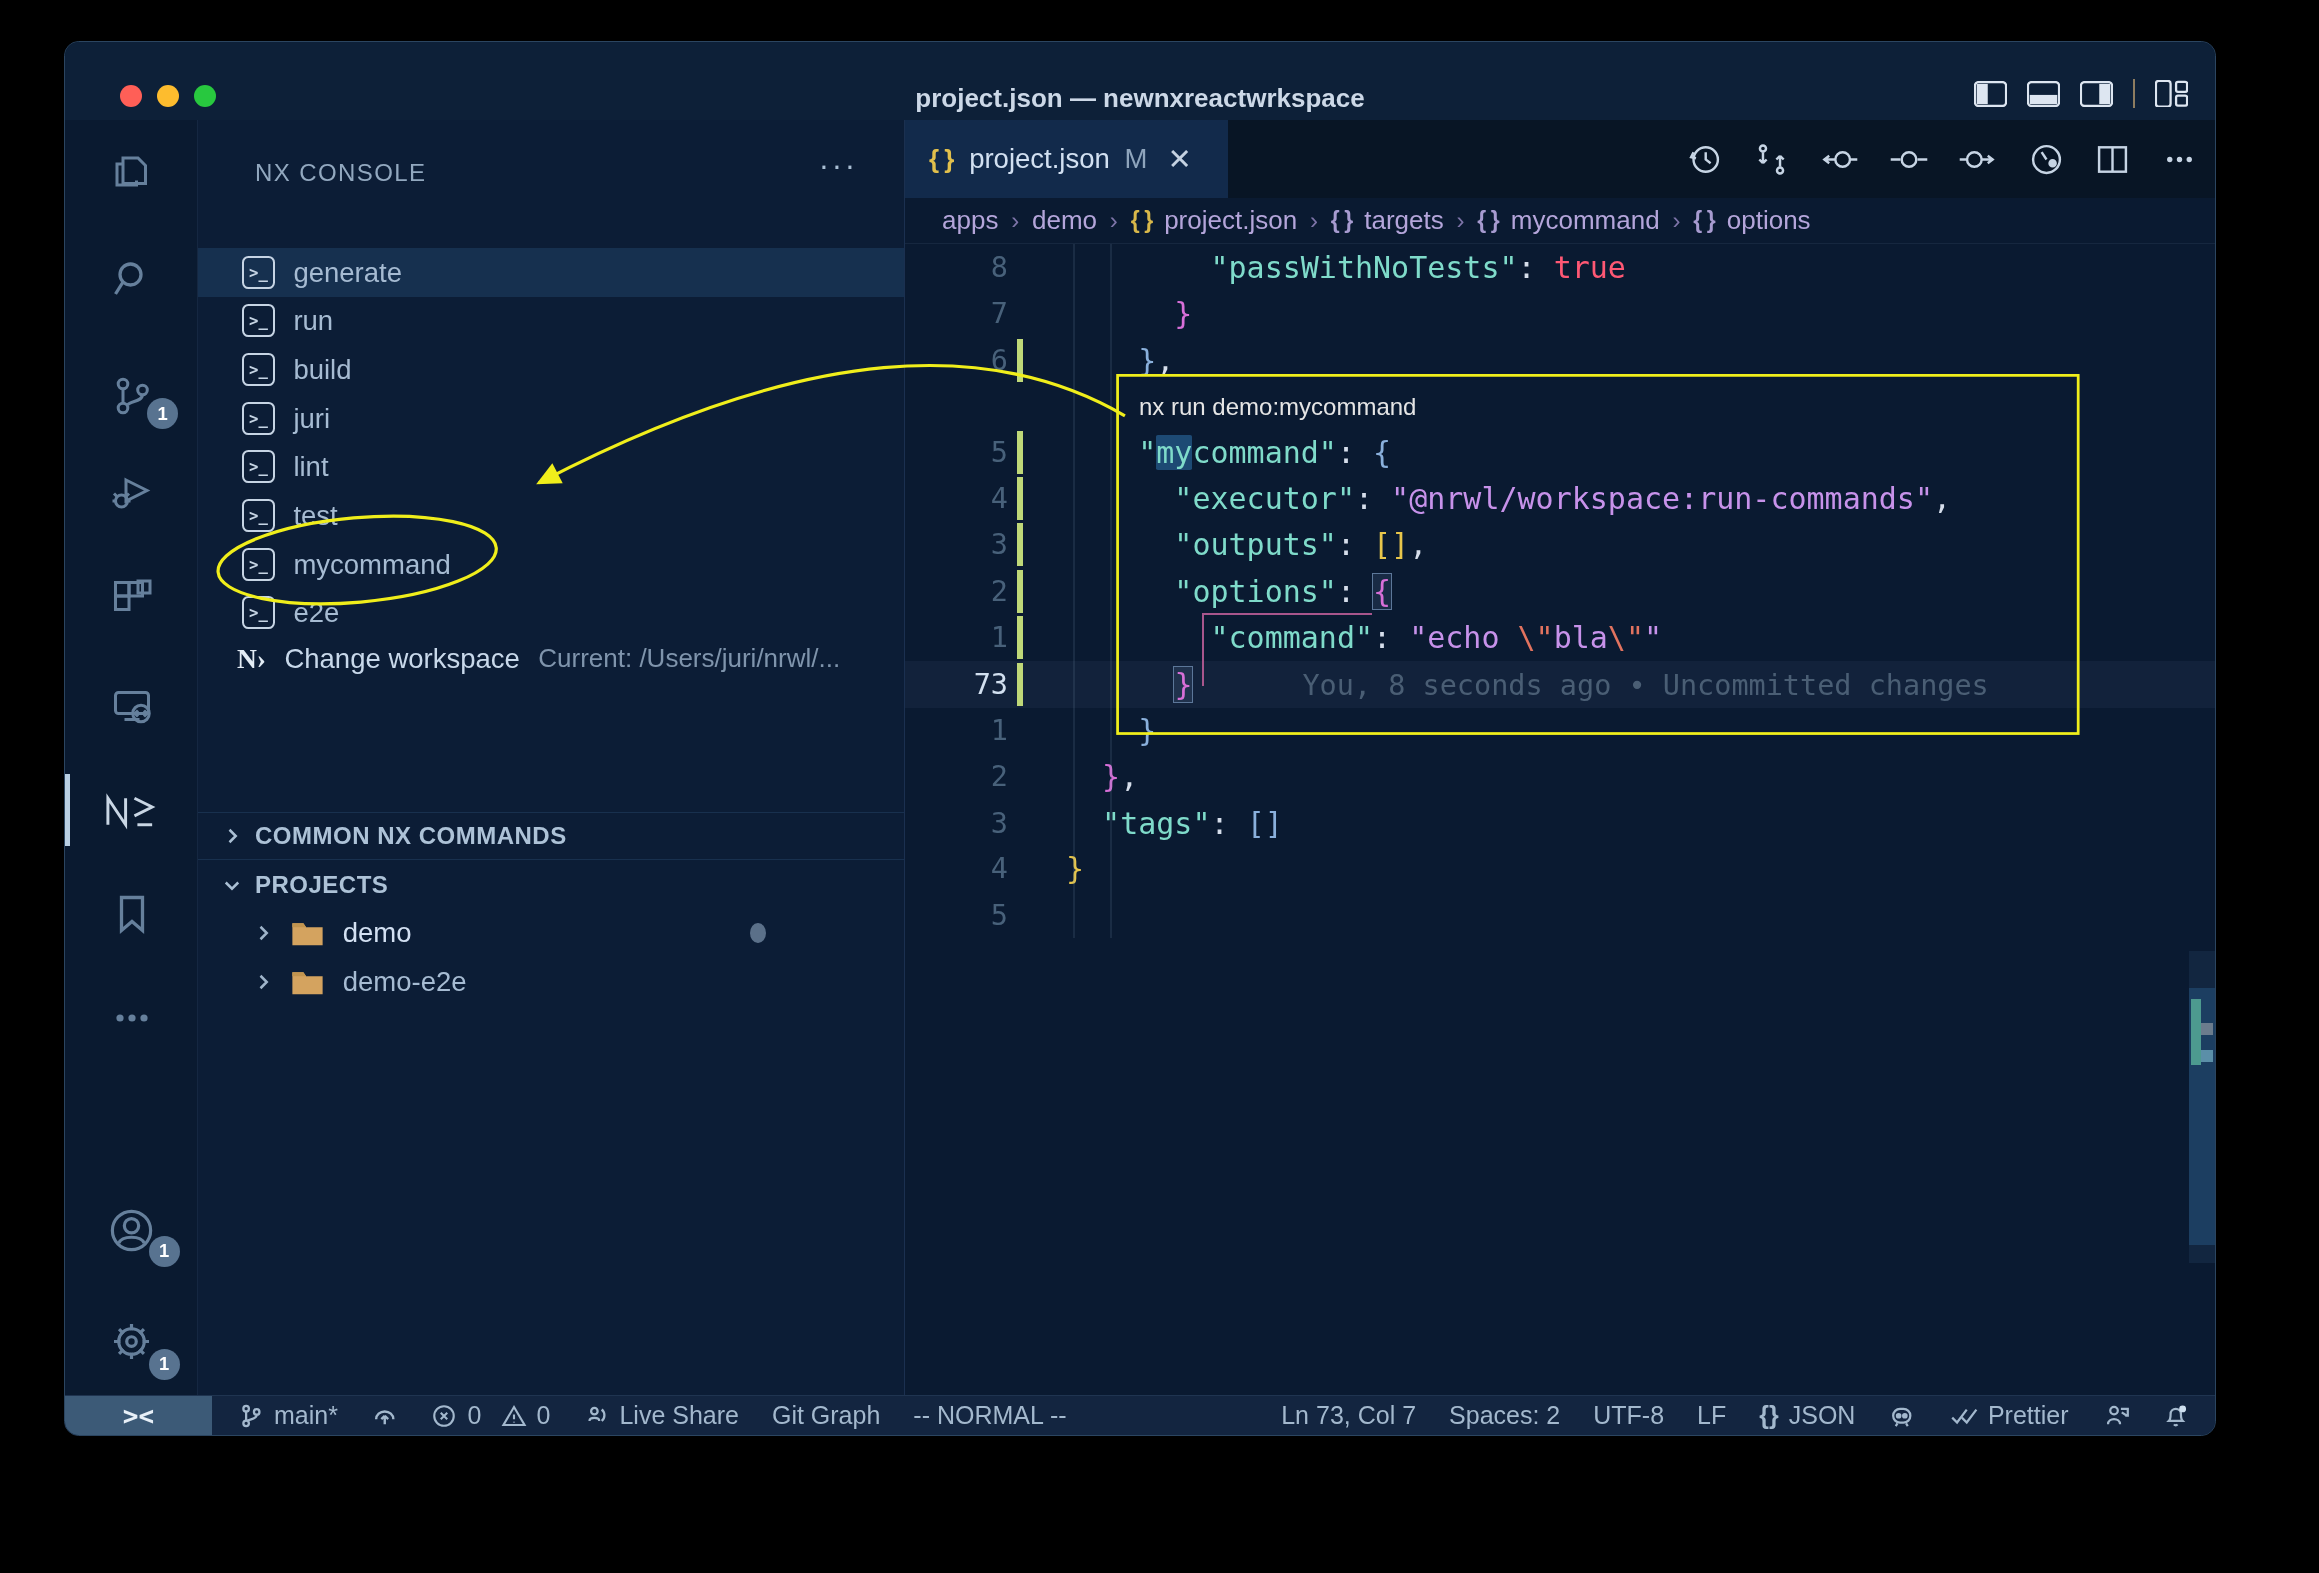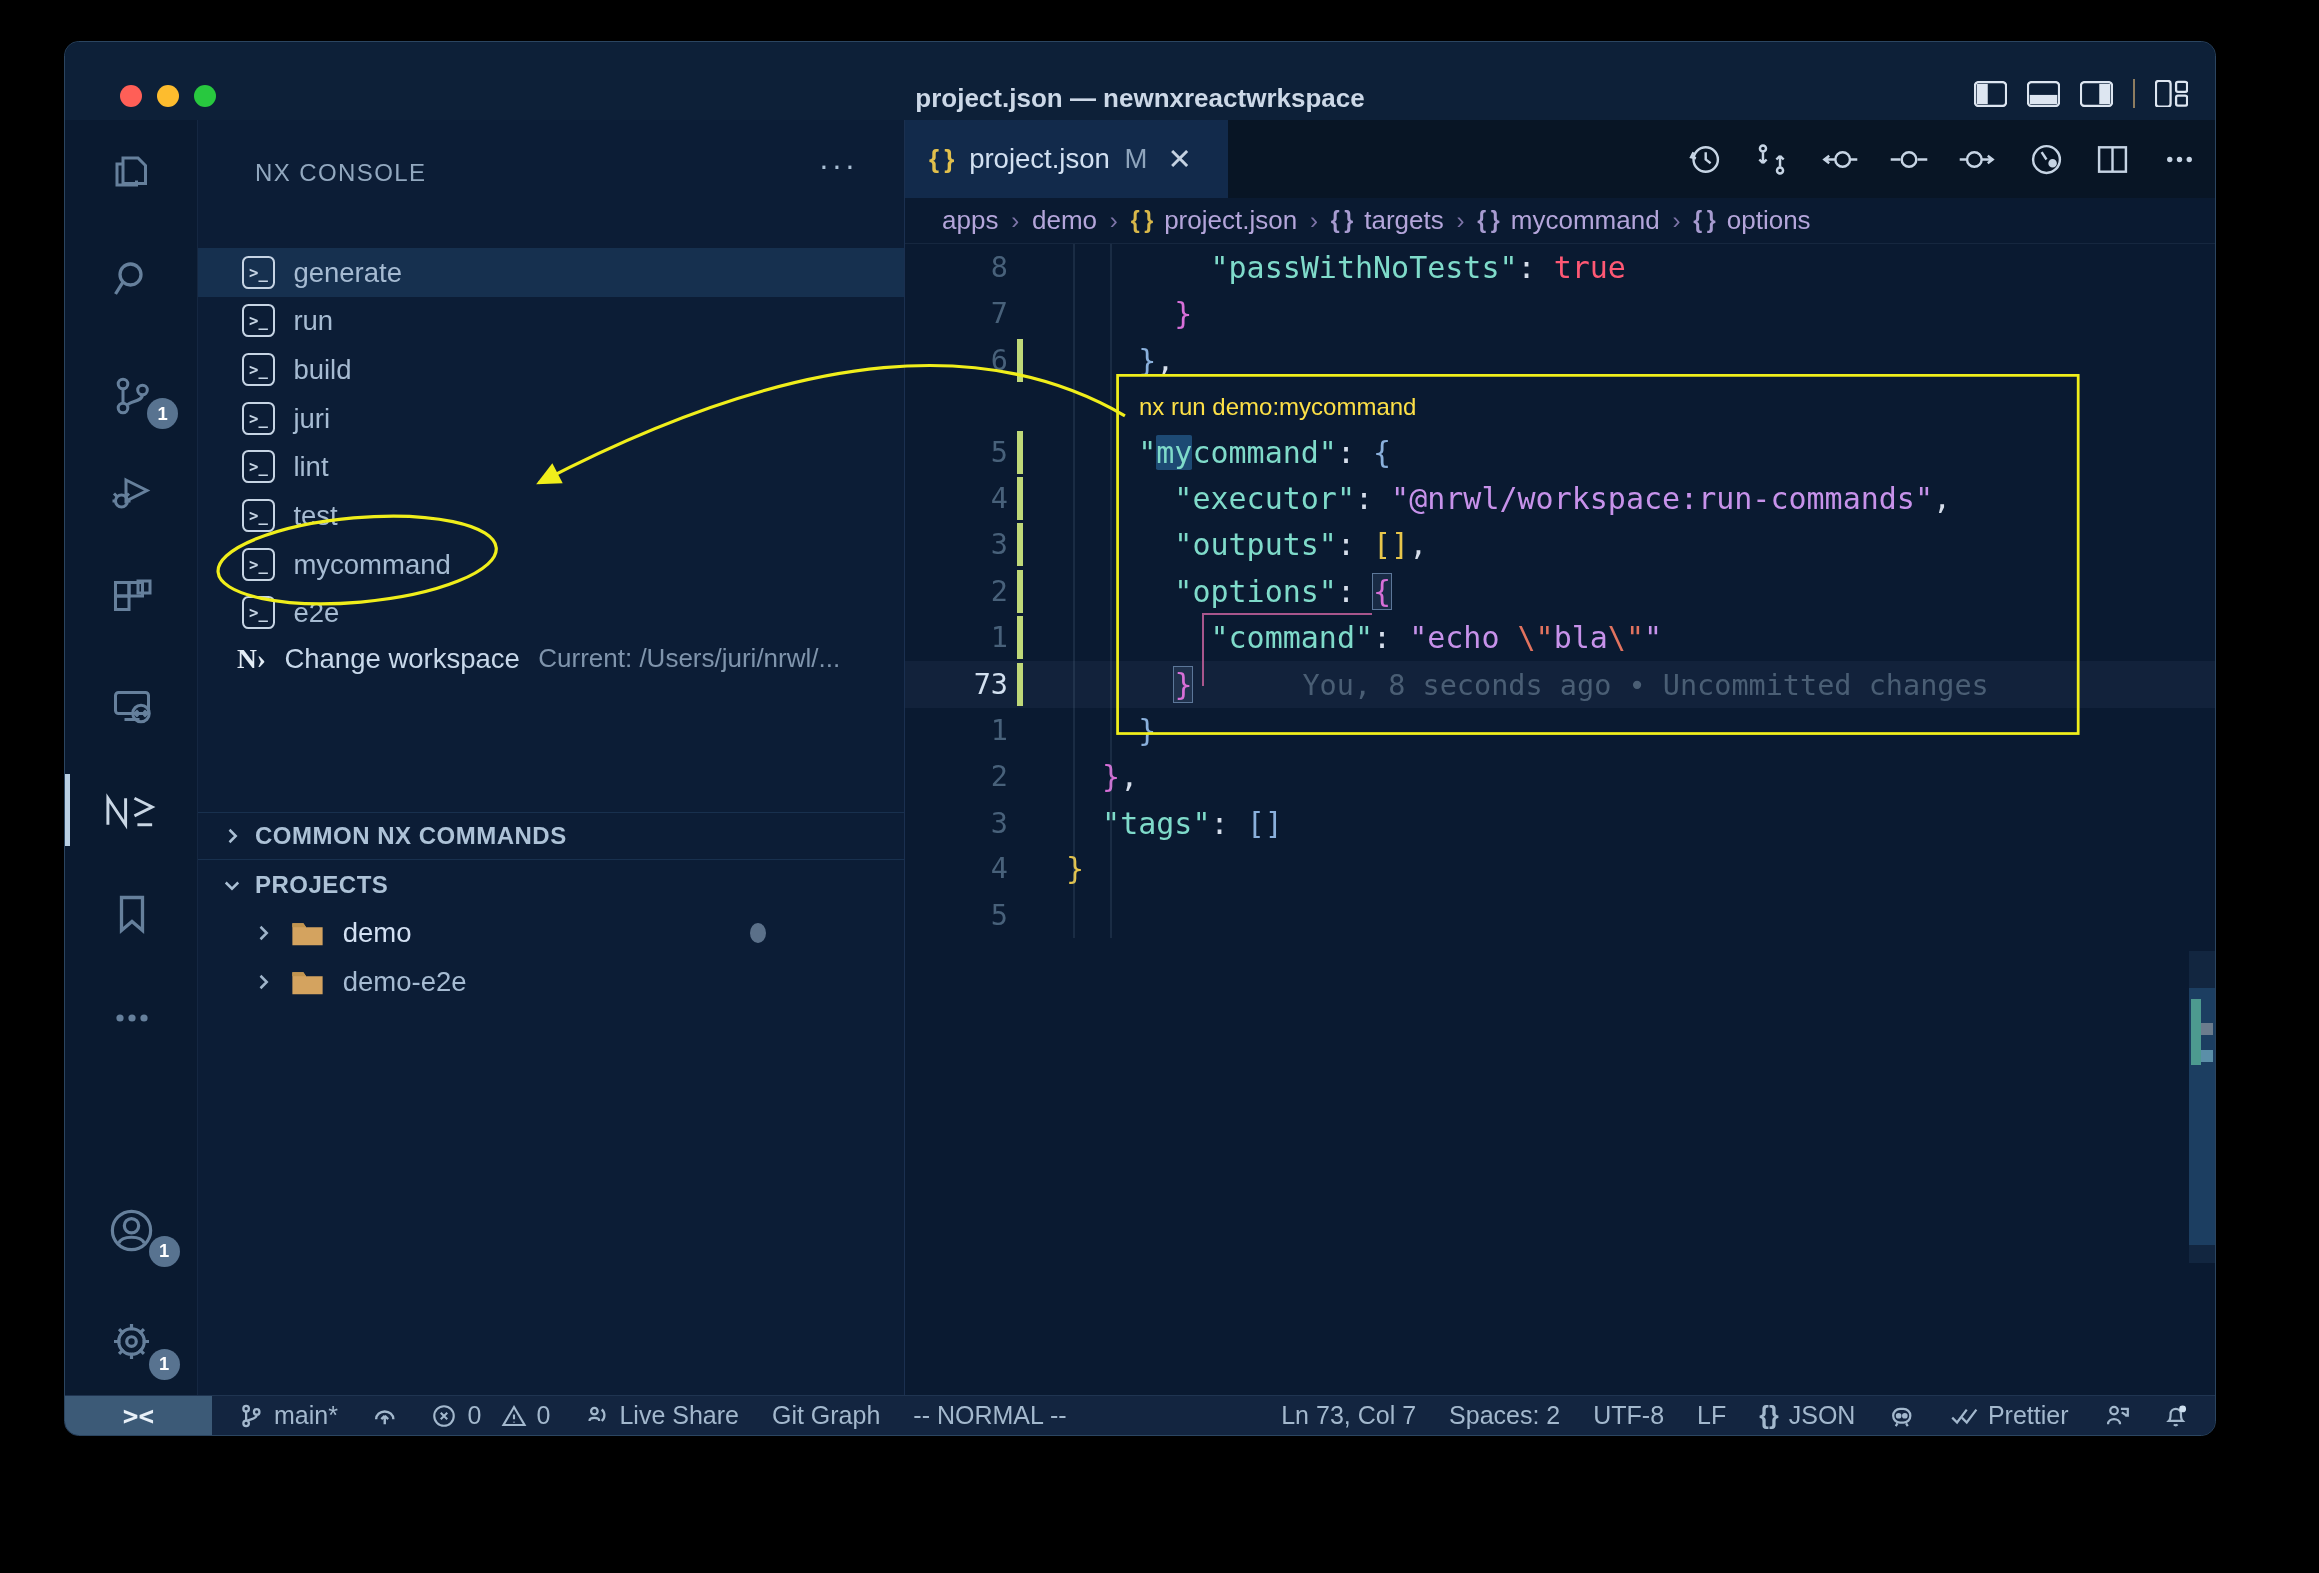--- a/index.html
+++ b/index.html
@@ -67,21 +67,21 @@
   .tok.pln { color:#d6deeb; } .tok.pun { color:#d6deeb; }
   .tok.key { color:#7fdbca; }
   .tok.bool { color:#ff5874; }
   .tok.str { color:#c792ea; }
   .tok.esc { color:#e2735f; }
   .tok.br1 { color:#e8c64b; }
   .tok.br2 { color:#d86fd8; }
   .tok.br3 { color:#8ab0dc; }
   .tok.sel { background:#1d4a74; border-radius:1.8px; }
   .tok.bx { outline:1.8px solid #5c7799; background:rgba(120,150,190,.14); }
-  .lens { font-family:"Liberation Sans", sans-serif; font-size:24px; color:#fde047; line-height:47px; }
+  .lens { font-family:"Liberation Sans", sans-serif; font-size:24px; color:#e5e5e5; line-height:47px; }
   .blame { color:#4a5e74; font-size:28.5px; margin-left:110px; }
   .bguide-v { position:absolute; width:2.3px; background:#a8568c; }
   .bguide-h { position:absolute; height:2.3px; background:#a8568c; }
   .vtrack { position:absolute; right:0; top:826px; width:28.5px; height:312px; background:rgba(45,75,110,.25); }
   .vthumb { position:absolute; right:0; top:868px; width:28.5px; height:257px; background:#1c3e61; }
   .vmark { position:absolute; }
 
   
   .statusbar { position:absolute; left:0; bottom:0; width:2152px; height:40px; background:#132540;
     border-top:0.9px solid #1f3450; display:flex; align-items:center; color:#a3b8cd; font-size:25px; }

